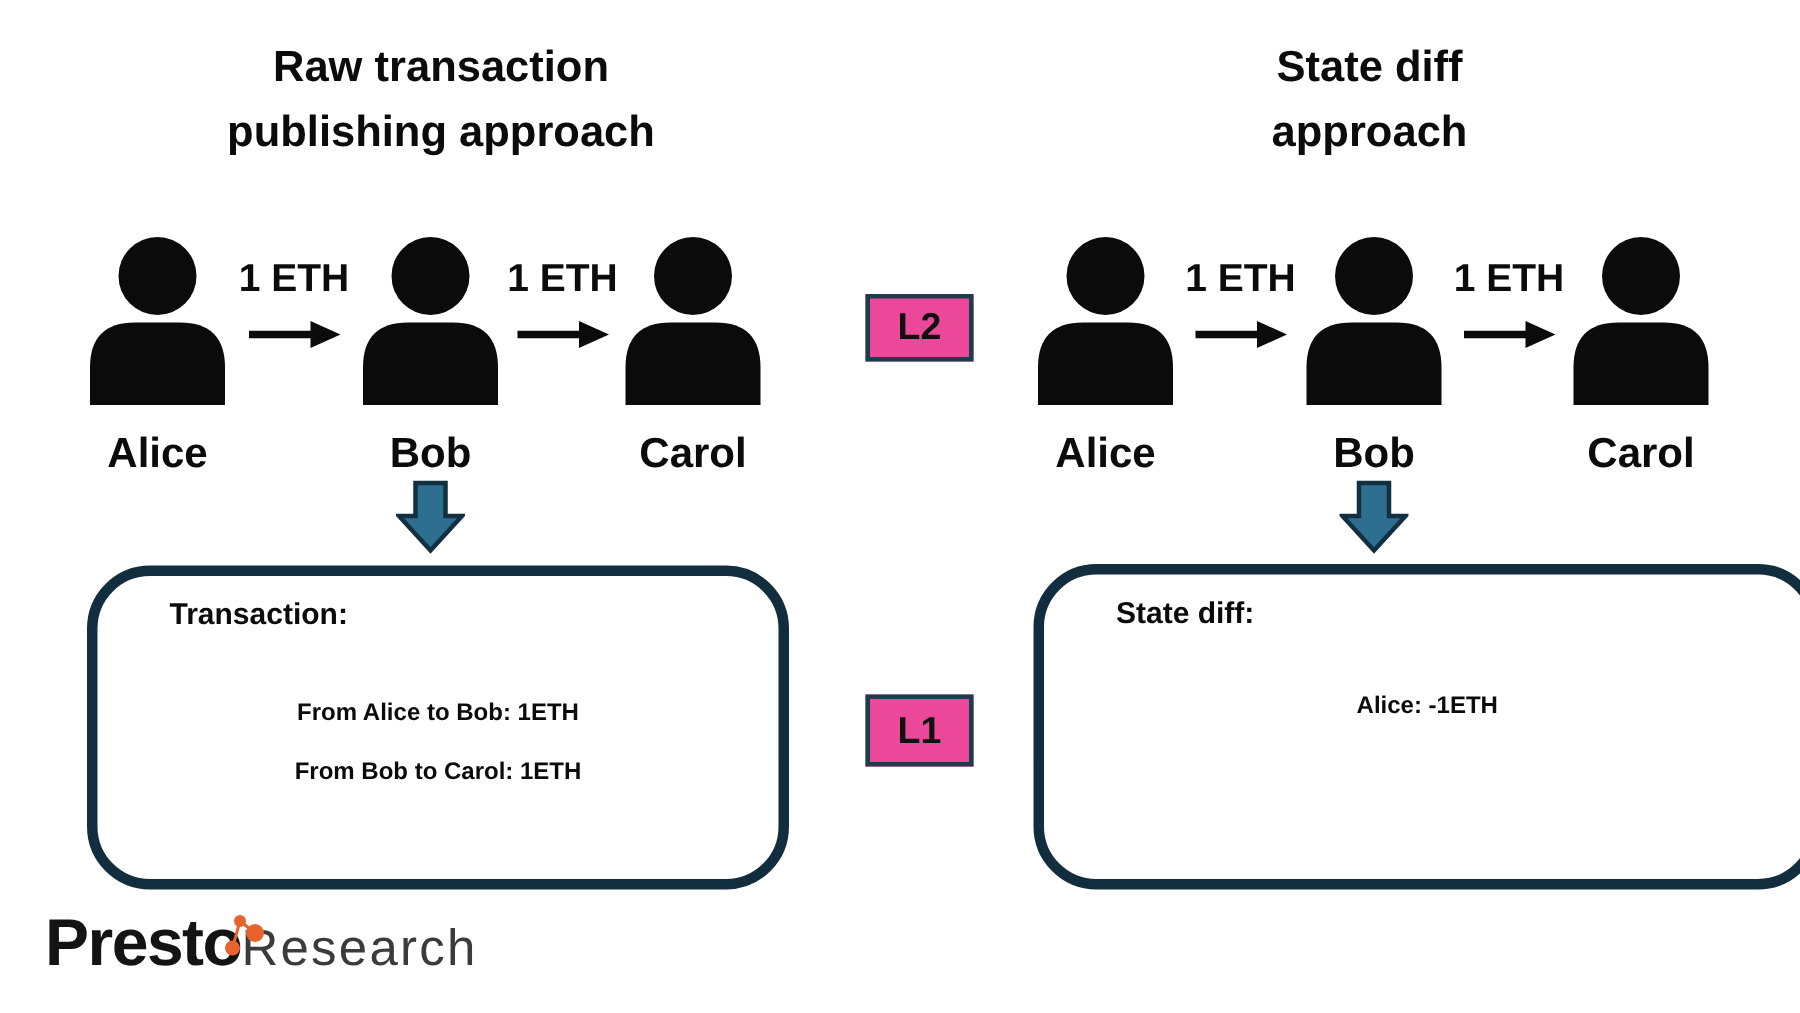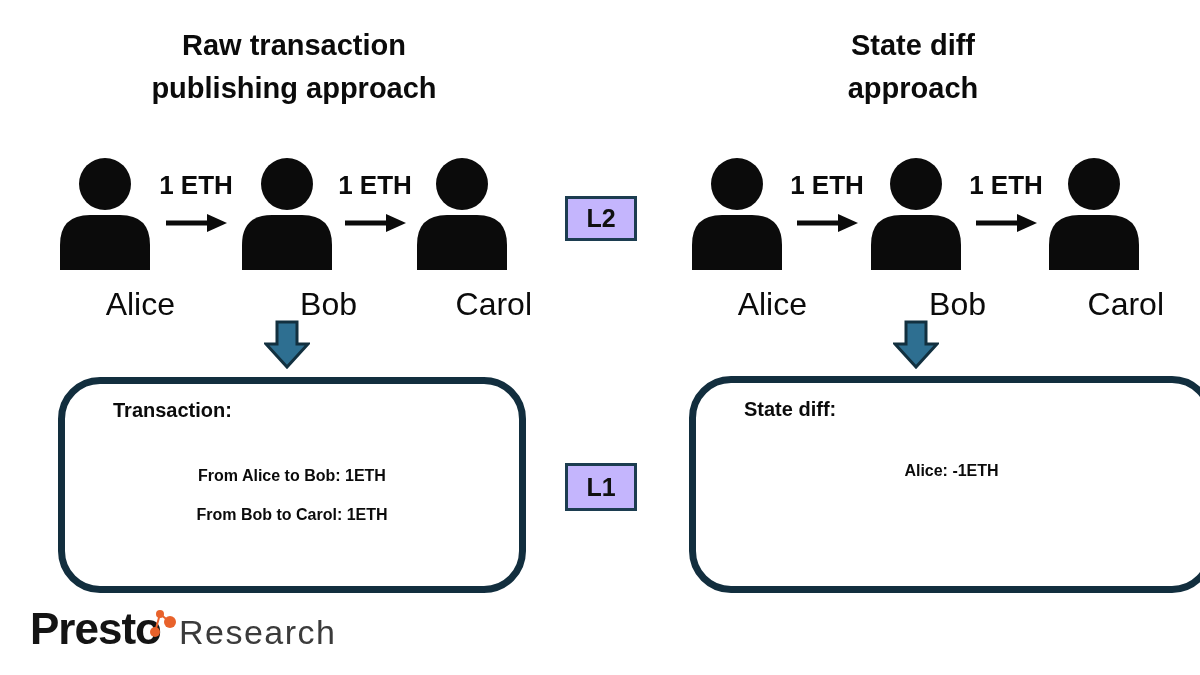--- a/index.html
+++ b/index.html
@@ -3,39 +3,39 @@
 <meta charset="utf-8">
 <style>
   html,body { margin:0; padding:0; background:#ffffff; }
   .canvas {
     position:relative; width:1200px; height:675px; background:#ffffff;
     font-family:"Liberation Sans", sans-serif; overflow:hidden; color:var(--ink,#0b0b0b);
   }
   .abs { position:absolute; }
   .title { font-weight:bold; font-size:29px; line-height:43px; text-align:center; color:var(--ink,#0b0b0b); }
   .person-icon circle, .person-icon path { fill:var(--ink,#0b0b0b); }
-  .person-label { font-weight:normal; font-size:32px; text-align:right; color:var(--ink,#0b0b0b); }
+  .person-label { font-weight:bold; font-size:28px; text-align:center; color:var(--ink,#0b0b0b); }
   .transfer-label { font-weight:bold; font-size:26px; text-align:center; color:var(--ink,#0b0b0b); }
   .h-arrow line { stroke:var(--ink,#0b0b0b); stroke-width:5; }
   .h-arrow polygon { fill:var(--ink,#0b0b0b); }
   .lbox {
-    border:3px solid var(--layer-border,#1C3D50); background:#c4b5fd;
+    border:3px solid var(--layer-border,#1C3D50); background:#ec4899;
     display:flex; align-items:center; justify-content:center;
-    font-size:25px; font-weight:600; color:#101010; box-sizing:border-box;
+    font-size:25px; font-weight:600; color:#101010; box-sizing:border-box;margin-left:12px;
   }
   .down-arrow path { fill:var(--arrow-fill,#2E6F91); stroke:var(--arrow-stroke,#12303F); stroke-width:3; stroke-linejoin:miter; }
   .bigbox {
     border:7px solid var(--box-border,#122E3E); border-radius:42px;
     background:#ffffff; box-sizing:border-box;
   }
   .bigbox-title { position:absolute; left:28px; top:15px; font-size:20px; font-weight:bold; color:var(--ink,#0b0b0b);margin-left:20px; }
   .bigbox-lines { position:absolute; left:0; right:0; text-align:center; font-size:16px; font-weight:bold; line-height:39px; color:var(--ink,#0b0b0b); }
   .logo { white-space:nowrap; }
   .logo-brand { font-size:44px; font-weight:800; color:#141414; letter-spacing:-1px; }
-  .logo-suffix { font-size:34px; font-weight:400; color:var(--research-gray,#3B3B3B); margin-left:18px; letter-spacing:1.5px; }
+  .logo-suffix { font-size:34px; font-weight:400; color:var(--research-gray,#3B3B3B); margin-left:0; letter-spacing:1.5px; }
   .molecule { position:absolute; }
   .molecule circle { fill:var(--logo-orange,#E8622B); }
   .molecule line { stroke:var(--logo-orange,#E8622B); stroke-width:2; }
 </style>
 </head>
 <body>
 
 <div class="canvas">
 
   <div class="title abs" style="left:94px; top:24px; width:400px;">

